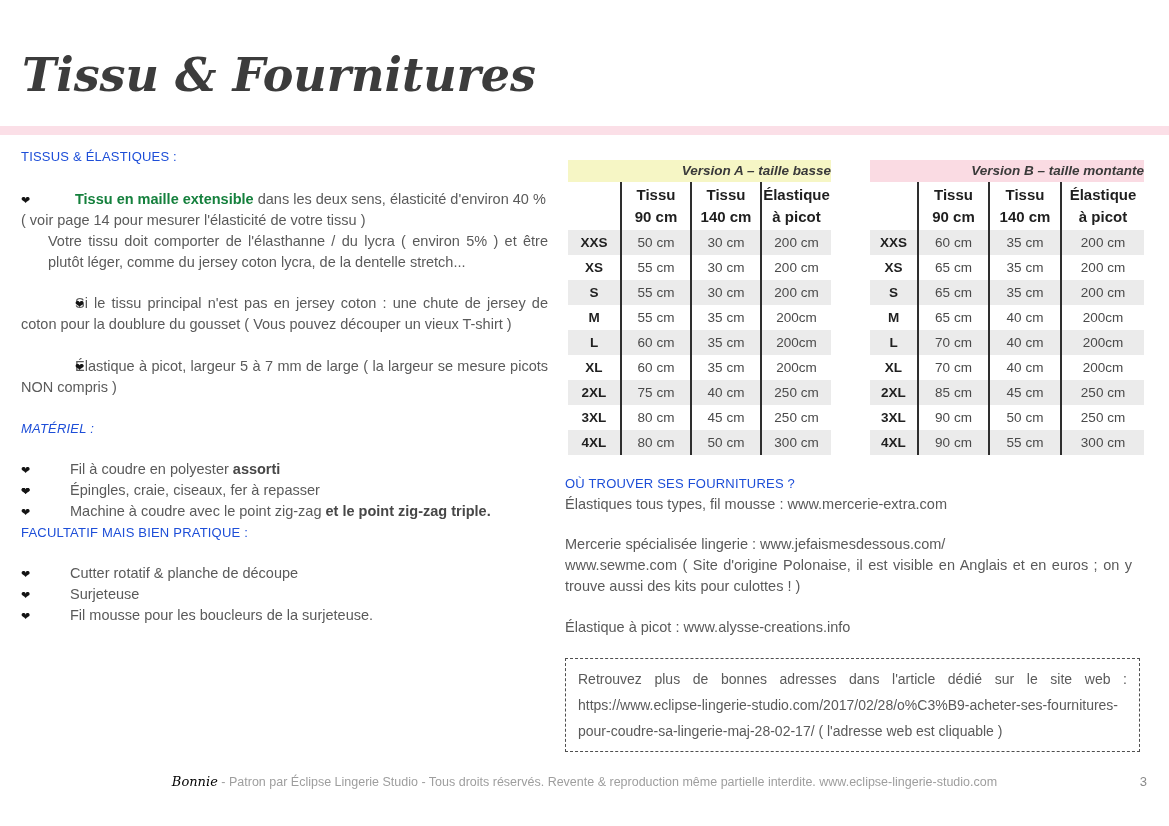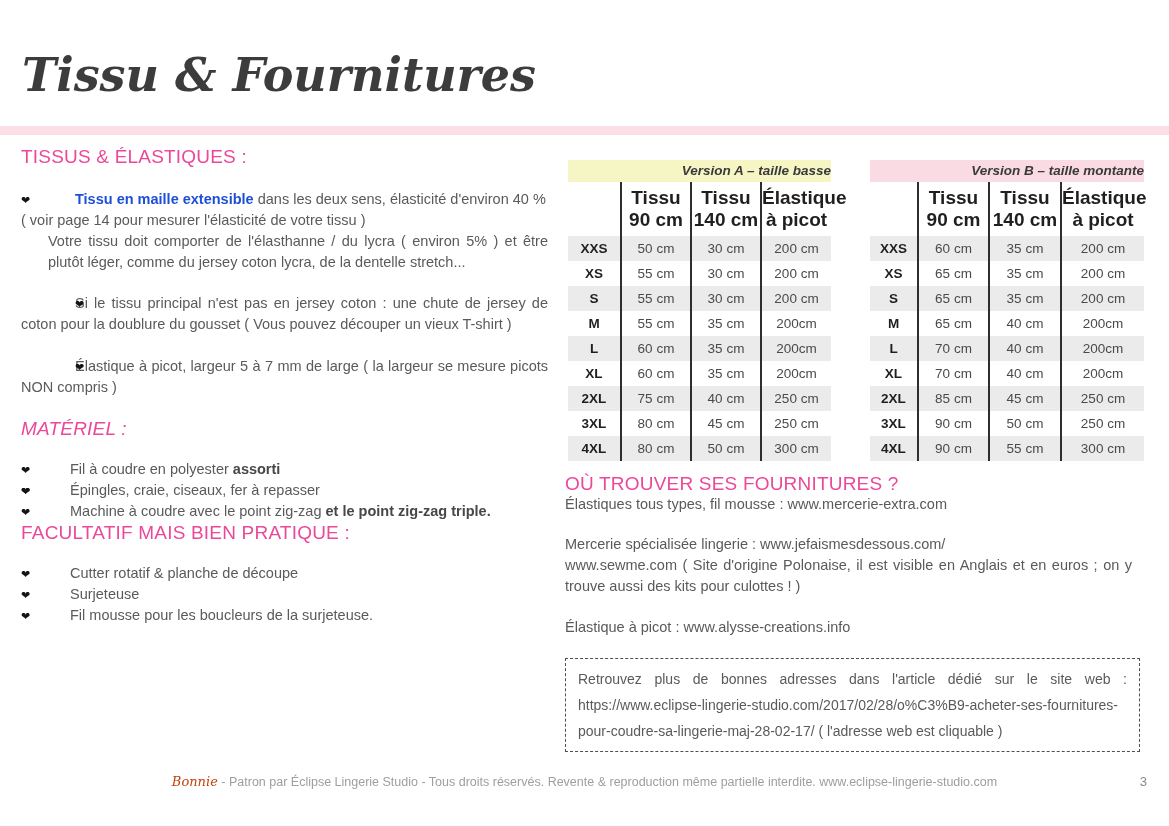--- a/index.html
+++ b/index.html
@@ -11,24 +11,24 @@
   
   .title {
     position:absolute; left:22px; top:48px;
     font-family:"DejaVu Serif", serif; font-style:italic; font-weight:700;
     font-size:46px; color:#3c3c3c; letter-spacing:0px;
   }
   .pinkbar { position:absolute; left:0; top:126px; width:1169px; height:9px; background:#FBDFE7; }
 
   
   .leftcol { position:absolute; left:21px; top:146px; width:527px; font-size:14.5px; line-height:21px; }
-  .sechead { font-size:19px; color:#ec4899; letter-spacing:0.2px; }
+  .sechead { font-size:13px; color:#1d4ed8; letter-spacing:0.2px; }
   .heart { position:absolute; left:0; top:4px; font-size:11px; color:#141414; line-height:14px; }
   .b1line1 { position:relative; padding-left:54px; margin-top:22px; }
-  .bold { font-weight:700; color:#1d4ed8; }
+  .bold { font-weight:700; color:#15803d; }
   .hangpara { position:relative; text-indent:54px; text-align:justify; }
   .jus { text-align:justify;margin-left:27px; }
   .b2 { margin-top:20px; }
   .b3 { margin-top:21px; }
   .mathead { margin-top:20px;font-style:italic; }
   .list { margin-top:20px; }
   .li { position:relative; padding-left:49px; }
   .fachead { }
   .semib { font-weight:700; color:#474747; }
 
@@ -37,22 +37,22 @@
   .ta { left:568px; width:263px; }
   .tb { left:870px; width:274px; }
   .vband {
     height:22px; line-height:22px; text-align:right;
     font-style:italic; font-weight:700; font-size:13.5px; color:#3a3a3a;
   }
   .vband-a { background:#F6F6C5; }
   .vband-b { background:#FADBE3; }
   .thead { display:flex; }
   .th {
-    height:54px; display:flex; flex-direction:column; justify-content:center;
-    text-align:center; font-weight:700; color:#1f1f1f; font-size:19px; line-height:22px;
+    height:48px; display:flex; flex-direction:column; justify-content:center;
+    text-align:center; font-weight:700; color:#1f1f1f; font-size:15px; line-height:22px;
   }
   .th + .th { border-left:2px solid #2e2e2e; }
   .thl { display:block; }
   .trow { display:flex; height:25px; line-height:25px; text-align:center;align-items:center; }
   .trow.alt { background:#EBEBEB; }
   .tcell { overflow:hidden; }
   .tcell + .tcell { border-left:2px solid #2e2e2e; }
   .tcell:first-child { font-weight:700; color:#1f1f1f; }
   .ta .th:nth-child(1), .ta .tcell:nth-child(1){ width:52px; }
   .ta .th:nth-child(2), .ta .tcell:nth-child(2){ width:70px; }
@@ -74,21 +74,21 @@
     border:1.5px dashed #4f4f4f; padding:7px 12px;
     font-size:14px; line-height:26px; text-align:justify; color:#5a5a5a;
   }
   .url { color:#5a5a5a; }
 
   
   .footer {
     position:absolute; left:0; top:772px; width:1169px; text-align:center;
     font-size:12.5px; color:#9e9e9e; line-height:20px;
   }
-  .brand { font-family:"DejaVu Serif", serif; font-style:italic; font-size:13px; color:#c2410c; }
+  .brand { font-family:"DejaVu Serif", serif; font-style:italic; font-size:13px; color:#000000; }
   .pagenum { position:absolute; right:22px; top:772px; font-size:13px; color:#8a8a8a; line-height:20px; }
 </style>
 </head>
 <body>
 
 <div class="page">
 
   <div class="title">Tissu &amp; Fournitures</div>
   <div class="pinkbar"></div>
 

